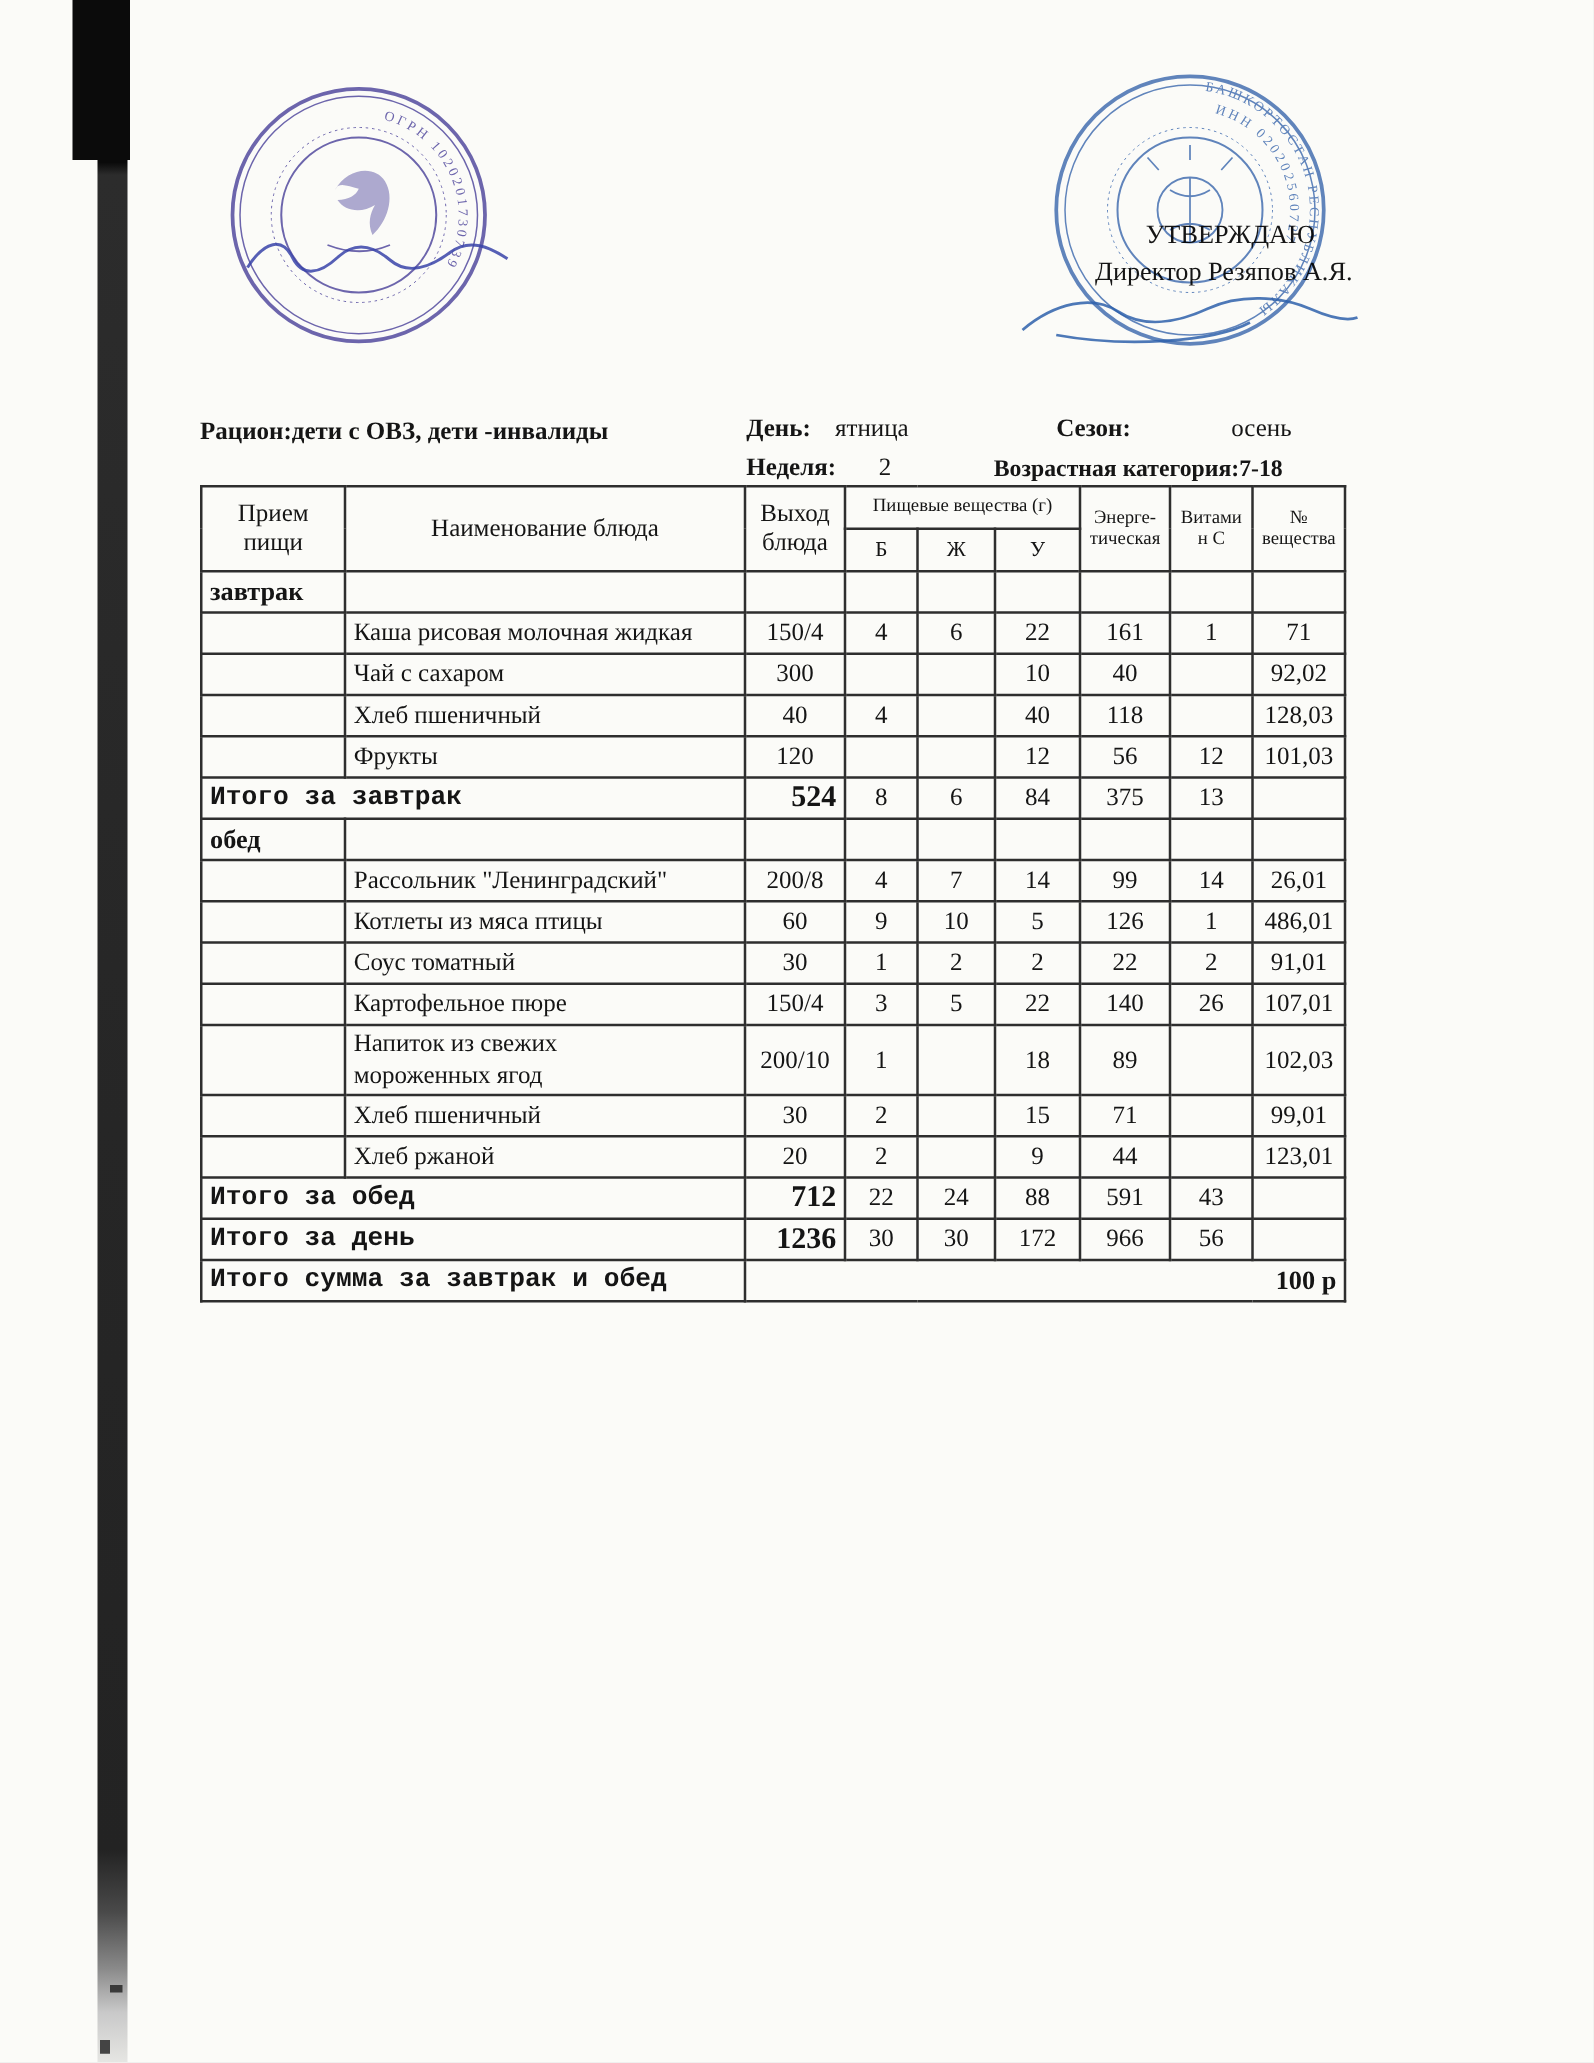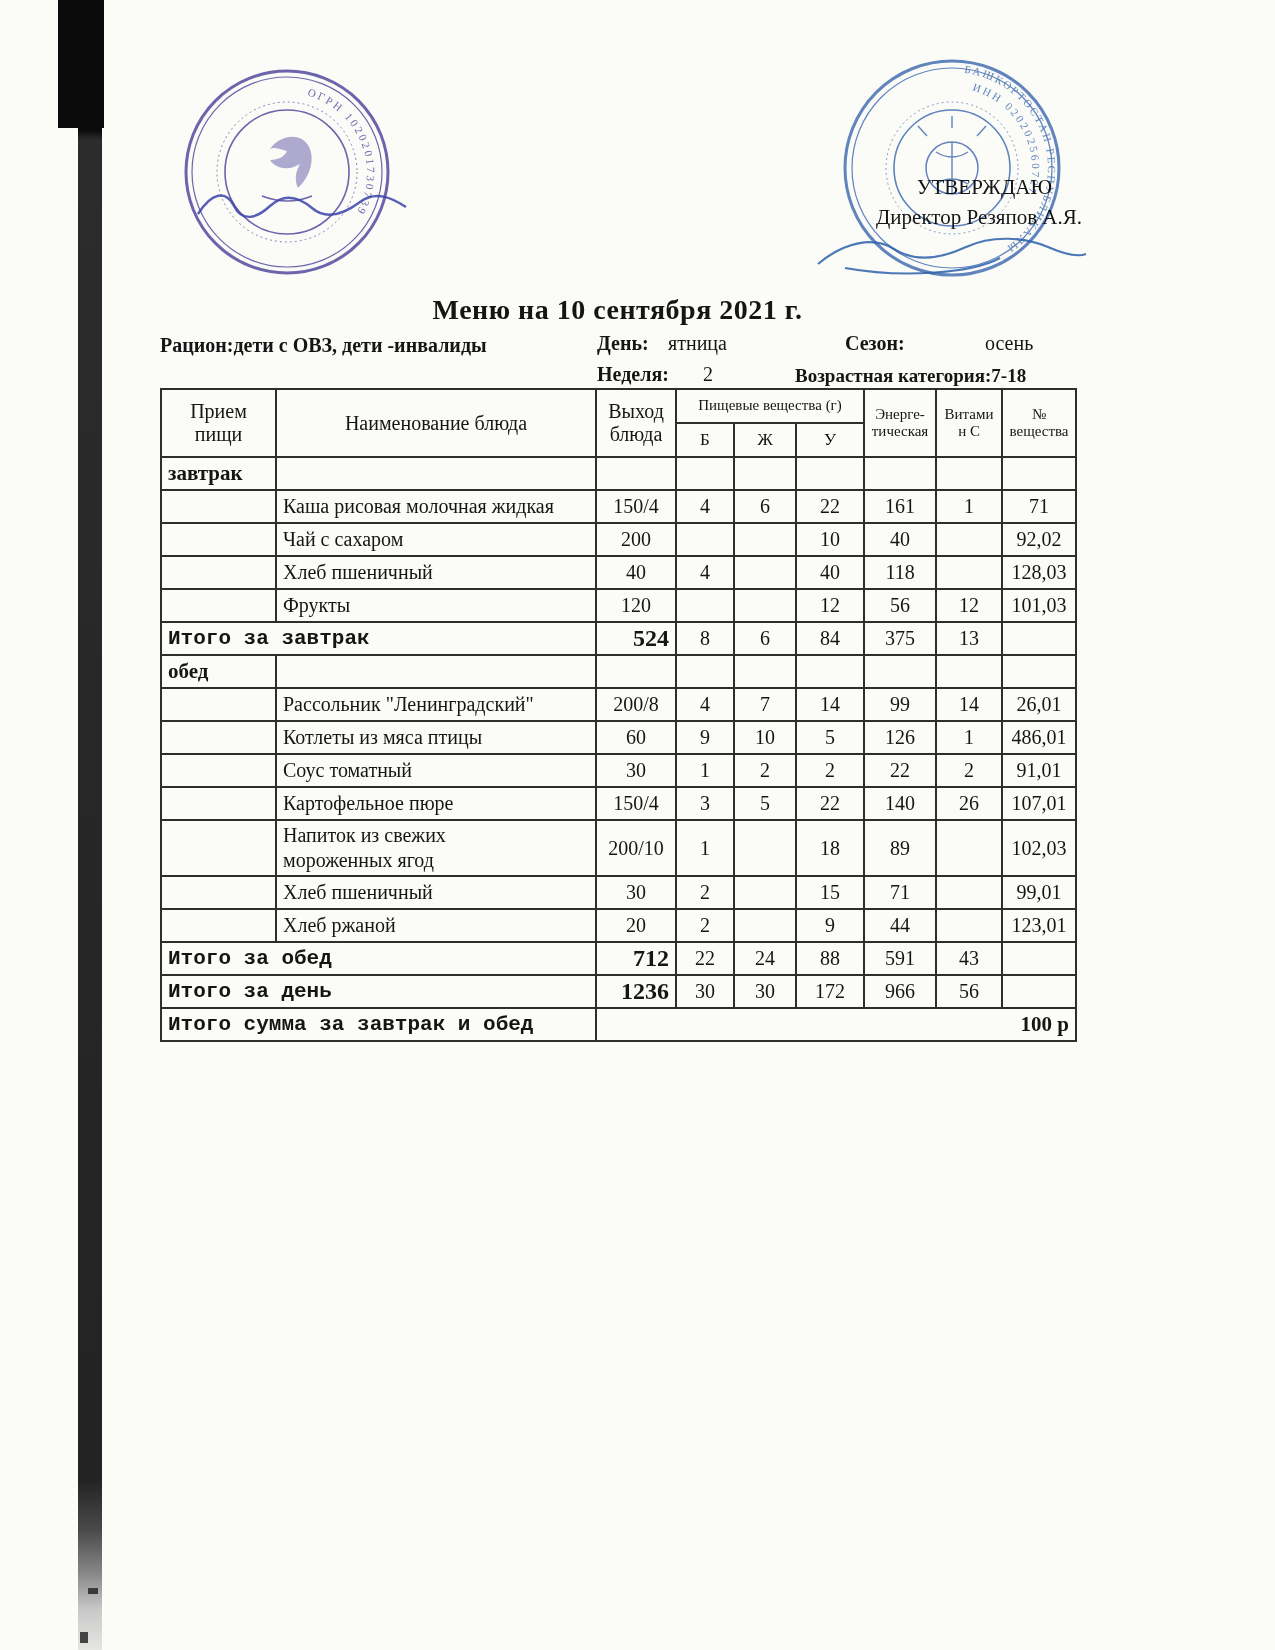--- a/index.html
+++ b/index.html
@@ -100,21 +100,20 @@
       </text>
 
       <circle cx="952" cy="168" r="26" stroke-width="1.5"></circle>
       <path d="M952,142 v52 M936,152 q16,10 32,0 M936,184 q16,-10 32,0" stroke-width="1.4"></path>
       <path d="M952,116 v12 M918,126 l9,10 M986,126 l-9,10" stroke-width="1.4"></path>
     </g>
 
     <path d="M818,264 c26,-22 56,-28 76,-15 c20,13 46,10 72,-2 c26,-12 58,-10 82,0 c16,7 30,10 38,7 M1000,258 c-30,16 -100,20 -155,10" stroke="#2f63b0" stroke-width="2.2" fill="none" opacity="0.85"></path>
   </svg>
 
-  <div class="doc-title">Меню на 10 сентября 2021 г.</div>
 
   <div class="meta b" style="left:160px;top:334px;">Рацион:дети с ОВЗ, дети -инвалиды</div>
   <div class="meta b" style="left:597px;top:332px;">День:</div>
   <div class="meta" style="left:668px;top:332px;">ятница</div>
   <div class="meta b" style="left:845px;top:332px;">Сезон:</div>
   <div class="meta" style="left:985px;top:332px;">осень</div>
 
   <div class="meta b" style="left:597px;top:363px;">Неделя:</div>
   <div class="meta" style="left:703px;top:363px;">2</div>
   <div class="meta b" style="left:795px;top:365px;font-size:19px;">Возрастная категория:7-18</div>
@@ -167,21 +166,21 @@
         <td class="c-num">4</td>
         <td class="c-num">6</td>
         <td class="c-num">22</td>
         <td class="c-num">161</td>
         <td class="c-num">1</td>
         <td class="c-num">71</td>
       </tr>
       <tr>
         <td></td>
         <td class="dish">Чай с сахаром</td>
-        <td class="c-num">200</td>
+        <td class="c-num">300</td>
         <td class="c-num"></td>
         <td class="c-num"></td>
         <td class="c-num">10</td>
         <td class="c-num">40</td>
         <td class="c-num"></td>
         <td class="c-num">92,02</td>
       </tr>
       <tr>
         <td></td>
         <td class="dish">Хлеб пшеничный</td>

